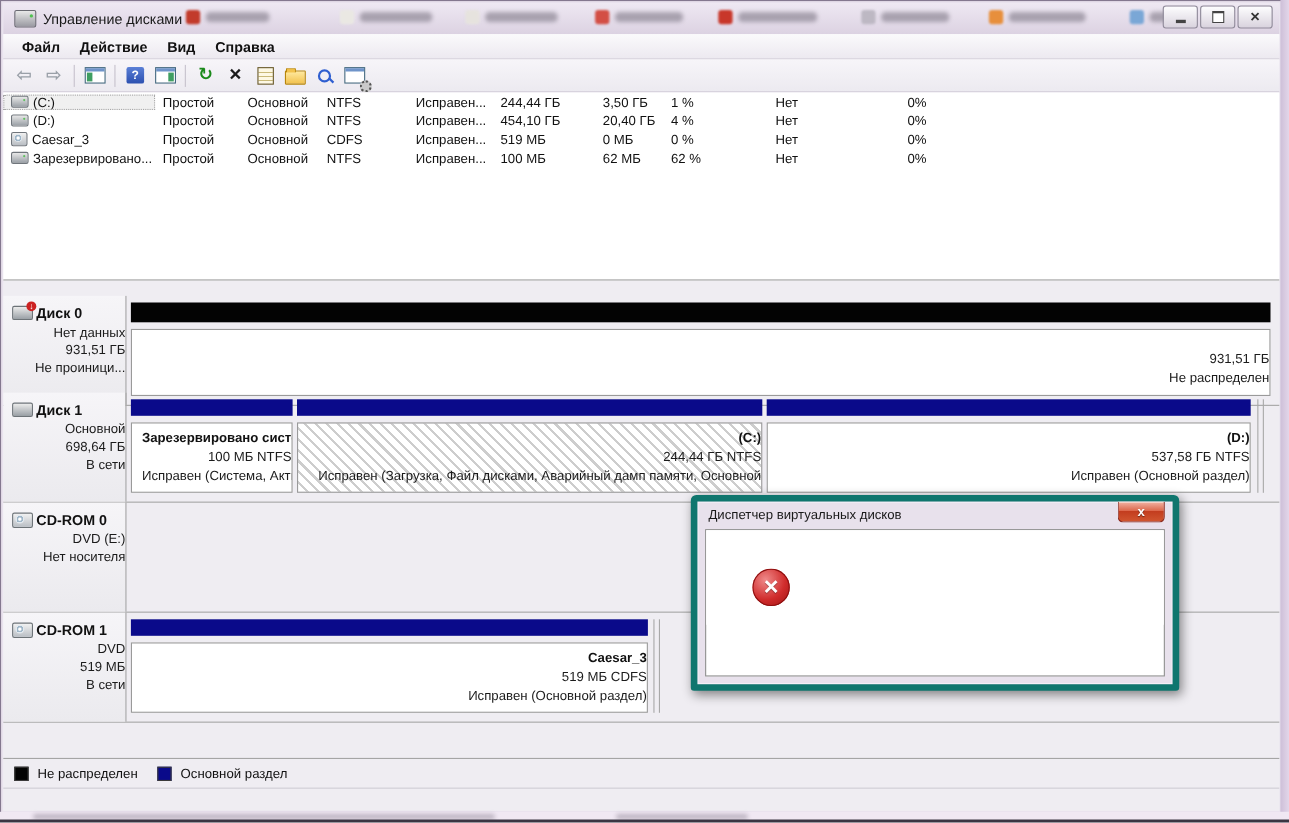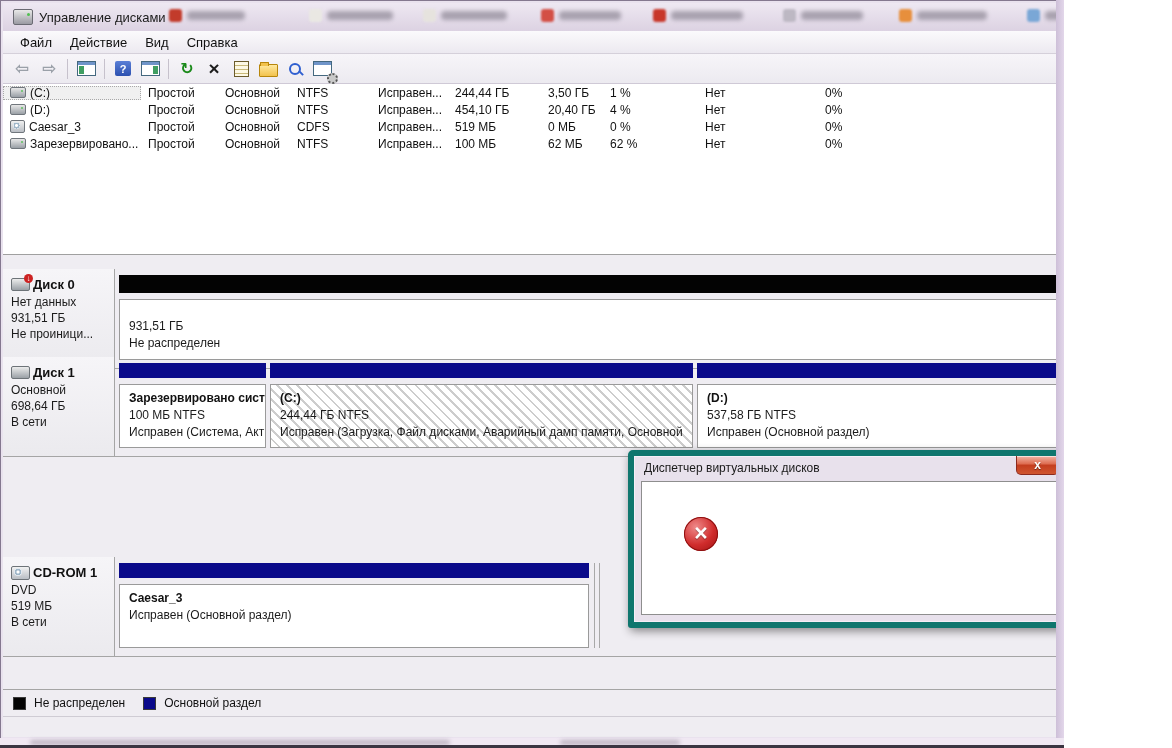--- a/index.html
+++ b/index.html
@@ -1,17 +1,17 @@
 <!DOCTYPE html>
 <html><head>
 <meta charset="utf-8">
 <style>
   html,body{margin:0;padding:0}
   body{font-family:"Liberation Sans","DejaVu Sans",sans-serif;}
-  .screen{position:relative;width:1064px;height:748px;overflow:hidden;background:#e5e5e5;}
+  .screen{position:relative;width:1172px;height:748px;overflow:hidden;background:#e5e5e5;text-align:right;}
 
   
   .window{position:absolute;left:0;top:0;width:1164px;height:738px;background:#efedf2;
           border:1px solid #84788f;box-shadow:inset 0 0 0 2px #e9e2ee;}
   .titlebar{position:absolute;left:2px;top:2px;right:2px;height:28px;
             background:linear-gradient(#eee8f2,#dcd2e2);display:flex;align-items:center;}
   .app-icon{width:18px;height:14px;margin:0 6px 0 10px;position:relative;flex:0 0 auto;
             background:linear-gradient(#e8e8e8,#9a9aa2);border:1px solid #6a6a72;border-radius:2px;}
   .app-icon::after{content:"";position:absolute;right:2px;top:3px;width:3px;height:3px;border-radius:50%;background:#50c050;}
   .title{font-size:13px;color:#1a1a1a;white-space:nowrap;}
@@ -22,21 +22,21 @@
   .wc{width:30px;height:19px;border:1px solid #8f8a99;border-radius:3px;
       background:linear-gradient(#fdfdfe,#d9d3de);display:flex;align-items:center;justify-content:center;
       font-size:13px;color:#333;line-height:1;}
   .wc .minbar{width:9px;height:3px;background:#444;margin-top:7px;}
   .wc .maxbox{width:9px;height:8px;border:1px solid #444;border-top:2px solid #444;background:#fff;}
   .wc.close{font-size:15px;font-weight:bold;}
 
   
   .menubar{position:absolute;left:2px;top:30px;right:2px;height:22px;background:linear-gradient(#fbfafc,#ece9f0);
            border-bottom:1px solid #d5d0da;display:flex;align-items:center;padding-left:8px;}
-  .menu-item{font-size:13px;color:#111;padding:2px 9px;}
+  .menu-item{font-size:13px;color:#111;padding:2px 9px;font-weight:bold;}
   .toolbar{position:absolute;left:2px;top:53px;right:2px;height:29px;background:linear-gradient(#f7f5f9,#eceaf0);
            border-bottom:1px solid #cfc9d6;display:flex;align-items:center;padding-left:6px;gap:1px;}
   .tb{width:26px;height:24px;display:flex;align-items:center;justify-content:center;}
   .tb-sep{width:1px;height:20px;background:#c6c1cc;margin:0 4px;}
   .arrow{font-size:17px;font-weight:bold;color:#9aa0a8;line-height:1;}
   .winico{width:17px;height:13px;border:1px solid #44687f;background:#fff;position:relative;}
   .winico::before{content:"";position:absolute;left:0;right:0;top:0;height:3px;background:#6f94c9;}
   .winico .pane-l{position:absolute;left:1px;top:4px;bottom:1px;width:5px;background:#3f9e62;}
   .winico .pane-r{position:absolute;right:1px;top:4px;bottom:1px;width:5px;background:#3f9e62;}
   .helpico{width:16px;height:15px;border-radius:2px;background:linear-gradient(#5a7fd6,#2c50b0);
@@ -364,36 +364,49 @@
             <div class="rbody b1">
               <div class="plabel">(D:)</div>
               <div class="pline">537,58 ГБ NTFS</div>
               <div class="pline">Исправен (Основной раздел)</div>
             </div>
           </div>
           <div class="track-end" style="left:1027px"></div>
         </div>
       </div>
 
+      <div class="disk-row" style="top:200px">
+        <div class="disk-label">
+          <div class="disk-title">
+              <span class="cdrom-ico"></span>
+              <span>CD-ROM 0</span>
+            </div>
+          <div class="disk-line">DVD (E:)</div>
+          <div class="disk-line"></div>
+          <div class="disk-line">Нет носителя</div>
+        </div>
+        <div class="disk-graph"></div>
+      </div>
 
       <div class="disk-row" style="top:300px">
         <div class="disk-label">
           <div class="disk-title">
               <span class="cdrom-ico"></span>
               <span>CD-ROM 1</span>
             </div>
           <div class="disk-line">DVD</div>
           <div class="disk-line">519 МБ</div>
           <div class="disk-line">В сети</div>
         </div>
         <div class="disk-graph">
           <div class="region" style="left:3px;width:470px">
             <div class="strip navy"></div>
             <div class="rbody b1">
               <div class="plabel">Caesar_3</div>
+              <div class="pline">519 МБ CDFS</div>
               <div class="pline">Исправен (Основной раздел)</div>
             </div>
           </div>
           <div class="track-end" style="left:478px"></div>
         </div>
       </div>
 
       <div class="legend">
         <span class="sw" style="background: rgb(3, 3, 3);"></span>
         <span class="legend-label">Не распределен</span>

